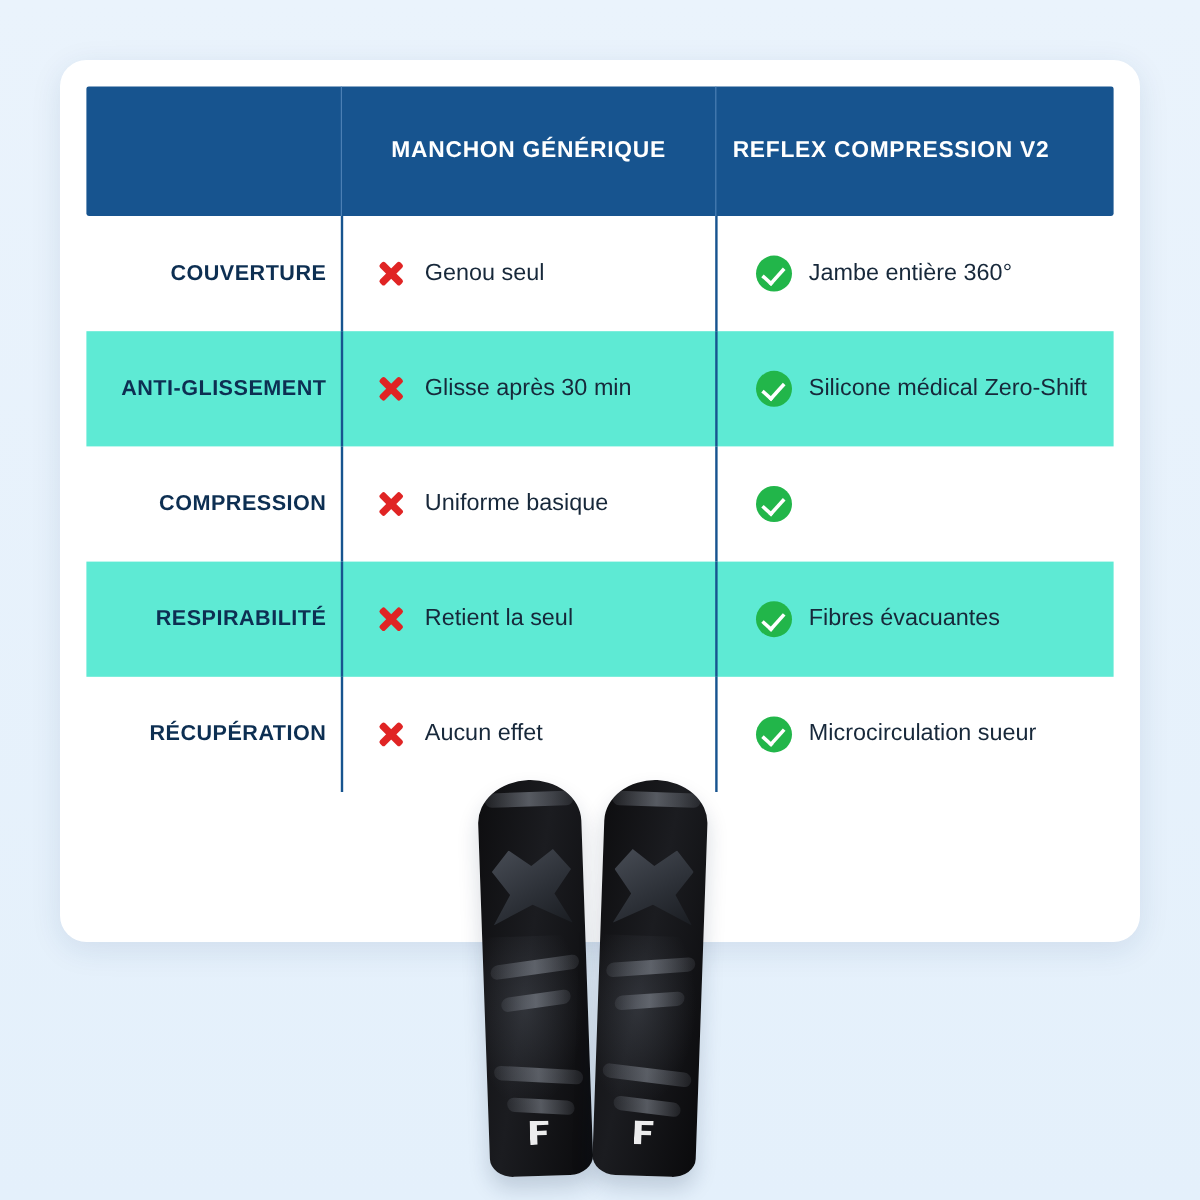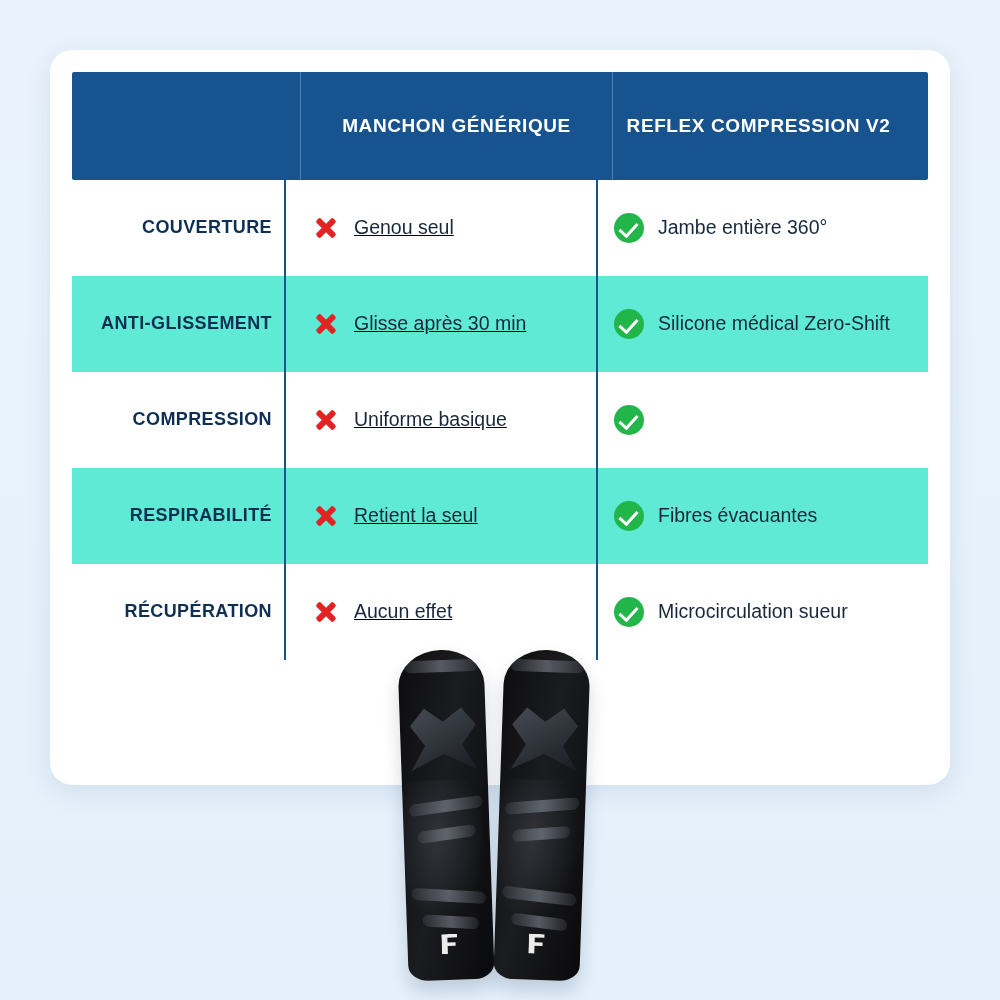--- a/index.html
+++ b/index.html
@@ -49,21 +49,21 @@
   .th {
     box-sizing: border-box;
     padding: 22px 10px;
     display: flex;
     align-items: center;
     justify-content: center;
     text-align: center;
     min-height: 108px;
   }
   .th.c0 { width: 212px; }
-  .th.c1 { width: 312px; border-left: 1px solid #4b7fb4; margin-left: 16px; }
+  .th.c1 { width: 312px; border-left: 1px solid #4b7fb4; }
   .th.c2 { width: 292px; border-left: 1px solid #4b7fb4; }
 
   .th-label {
     color: #ffffff;
     font-size: 19px;
     font-weight: bold;
     letter-spacing: 0.6px;
     line-height: 1.32;
   }
 
@@ -83,26 +83,25 @@
   }
   .td.c0 {
     width: 212px;
     justify-content: flex-end;
     text-align: center;
   }
   .td.c1 {
     width: 312px;
     border-left: 2px solid #17548f;
     padding-left: 26px;
-    text-decoration: underline;
   }
   .td.c2 {
     width: 332px;
     border-left: 2px solid #17548f;
-    padding-left: 16px;
+    padding-left: 32px;
   }
 
   .feature-label {
     color: #0d2f52;
     font-size: 18px;
     font-weight: bold;
     letter-spacing: 0.4px;
     line-height: 1.3;
   }
 

